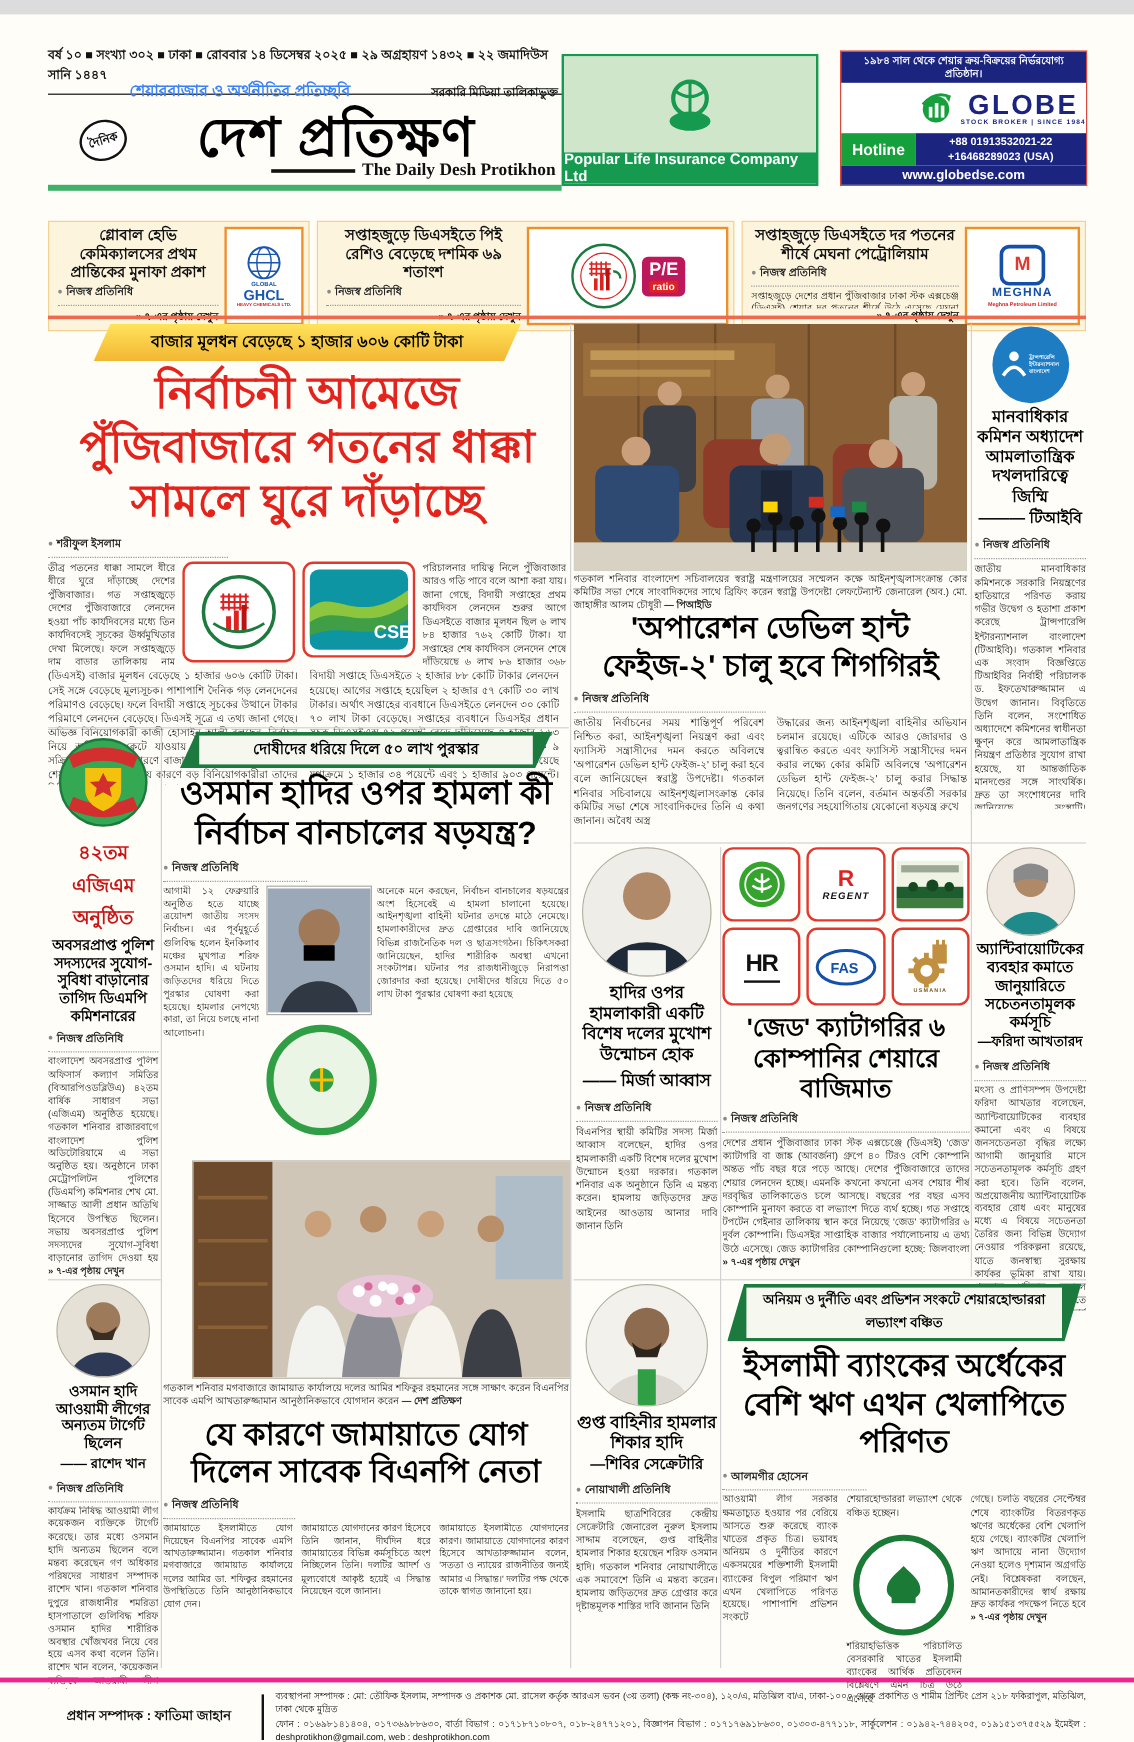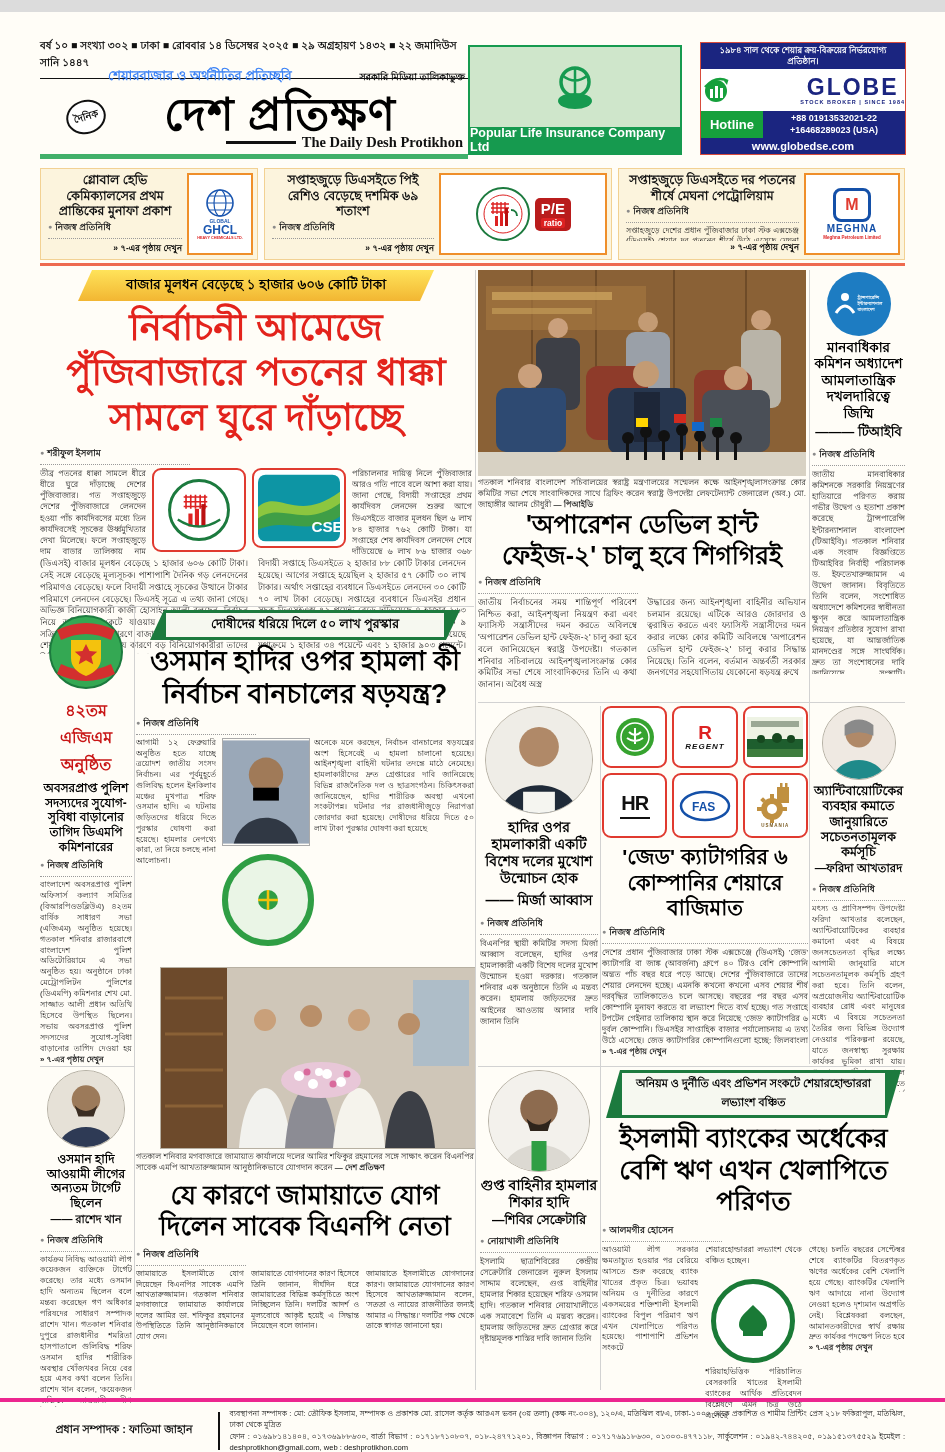--- a/index.html
+++ b/index.html
@@ -14,21 +14,21 @@
   .more-in{font-weight:bold;white-space:nowrap;}
   .hl{font-weight:900;text-align:center;color:#000;line-height:1.22;}
   .red{color:#e3231c;}
   .att{font-weight:900;text-align:center;color:#000;}
   .vline{position:absolute;width:1px;background:#d2d2d2;}
   .hline{position:absolute;height:1px;background:#d2d2d2;}
   .ribY{background:linear-gradient(#ffe35a,#f2b632);clip-path:polygon(14px 0,100% 0,calc(100% - 14px) 100%,0 100%);
         font-weight:900;text-align:center;font-size:13.5px;padding:4px 20px;color:#000;}
   .ribG{background:#1c7a3e;clip-path:polygon(14px 0,100% 0,calc(100% - 14px) 100%,0 100%);padding:3px 16px;}
   .ribG-in{background:#f6f8f0;color:#000;font-weight:900;text-align:center;padding:2px 8px;}
-  .teaser{position:absolute;top:0;height:92px;background:#fcf4dd;border:1px solid #f2d193;display:flex;box-sizing:border-box;padding:3px;}
+  .teaser{position:absolute;top:16px;height:92px;background:#fcf4dd;border:1px solid #f2d193;display:flex;box-sizing:border-box;padding:3px;}
   .t-text{flex:1;padding:1px 4px;display:flex;flex-direction:column;}
   .t-title{font-size:12.5px;font-weight:900;text-align:center;line-height:1.25;}
   .t-body{font-size:7.8px;line-height:1.3;text-align:justify;flex:1;overflow:hidden;}
   .logoBox{background:#fff;border:2px solid #ef8f2a;display:flex;align-items:center;justify-content:center;
            box-sizing:border-box;margin:1px;gap:4px;flex-direction:row;}
   .redBox{border:2.5px solid #e03a2f;border-radius:9px;background:#fff;display:flex;flex-direction:column;
           align-items:center;justify-content:center;box-sizing:border-box;overflow:hidden;}
   .portrait{border-radius:50%;overflow:hidden;border:1px solid #b5b0a4;background:#e6e1d7;margin:0 auto;}
   .psvg{width:100%;height:100%;display:block;}
   .capt{font-size:8px;line-height:1.35;text-align:justify;color:#222;}
@@ -60,21 +60,21 @@
         <ellipse cx="26" cy="40" rx="17" ry="8" fill="#169a4f"></ellipse>
         <circle cx="26" cy="21" r="14" fill="none" stroke="#169a4f" stroke-width="3.5"></circle>
         <path d="M26 7 V35 M14 15 Q26 24 38 15" fill="none" stroke="#169a4f" stroke-width="2.5"></path>
       </svg>
     </div>
     <div style="height:26px;background:#169a4f;color:#fff;font-weight:bold;font-size:12.5px;display:flex;align-items:center;justify-content:center;">Popular Life Insurance Company Ltd</div>
   </div>
 
   <div class="abs" style="left:700px;top:30px;width:206px;height:113px;border:1.5px solid #d84b3c;box-sizing:border-box;display:flex;flex-direction:column;background:#fff;">
     <div style="background:#1b2580;color:#fff;font-size:8.5px;font-weight:bold;text-align:center;padding:2px 4px;line-height:1.3;height:26px;box-sizing:border-box;">১৯৮৪ সাল থেকে শেয়ার ক্রয়-বিক্রয়ের নির্ভরযোগ্য প্রতিষ্ঠান।</div>
-    <div style="flex:1;display:flex;align-items:center;justify-content:space-between;gap:5px;">
+    <div style="flex:1;display:flex;align-items:center;justify-content:flex-end;gap:5px;">
       <svg width="30" height="30" viewBox="0 0 30 30">
         <circle cx="15" cy="16" r="11" fill="#16a03c"></circle>
         <rect x="9" y="14" width="3" height="9" fill="#fff"></rect>
           <rect x="14" y="11" width="3" height="12" fill="#fff"></rect>
           <rect x="19" y="13" width="3" height="10" fill="#fff"></rect>
         <path d="M4 12 Q15 0 27 6" fill="none" stroke="#16a03c" stroke-width="2.5"></path>
           <path d="M27 6 l-4 0 3 4 z" fill="#16a03c"></path>
       </svg>
       <div style="text-align:center;">
         <div style="font-size:23px;font-weight:900;color:#1b2580;letter-spacing:2px;line-height:1;">GLOBE</div>
@@ -125,21 +125,21 @@
           <circle cx="28" cy="28" r="26" fill="#fff" stroke="#1c7a3e" stroke-width="2"></circle>
           <circle cx="28" cy="28" r="19" fill="none" stroke="#d22" stroke-width="1"></circle>
           <g stroke="#d22" stroke-width="1.4">
             <path d="M16 18 H34 M16 22 H34 M16 26 H34 M18 16 V28 M22 16 V28 M26 16 V28 M30 16 V28"></path>
           </g>
           <rect x="20" y="30" width="3" height="10" fill="#d22"></rect>
             <rect x="25" y="26" width="3" height="14" fill="#d22"></rect>
             <rect x="30" y="22" width="3" height="18" fill="#b11"></rect>
           <path d="M36 24 c4 0 6 3 6 6" fill="none" stroke="#1c7a3e" stroke-width="2"></path>
         </svg>
-        <div style="background:#b91c1c;border-radius:5px;padding:3px 6px;text-align:left;">
+        <div style="background:#be185d;border-radius:5px;padding:3px 6px;text-align:right;">
           <div style="color:#fff;font-size:15px;font-weight:900;line-height:1;">P/E</div>
           <div style="background:#d22;color:#fff;font-size:8.5px;font-weight:900;border-radius:2px;margin-top:2px;padding:0 3px;">ratio</div>
         </div>
       </div>
     </div>
 
     <div class="teaser" style="left:578px;width:287px;">
       <div class="t-text">
         <div class="t-title">সপ্তাহজুড়ে ডিএসইতে দর পতনের শীর্ষে মেঘনা পেট্রোলিয়াম</div>
         <div class="byl"><span class="dot">●</span><span>নিজস্ব প্রতিনিধি</span></div>

